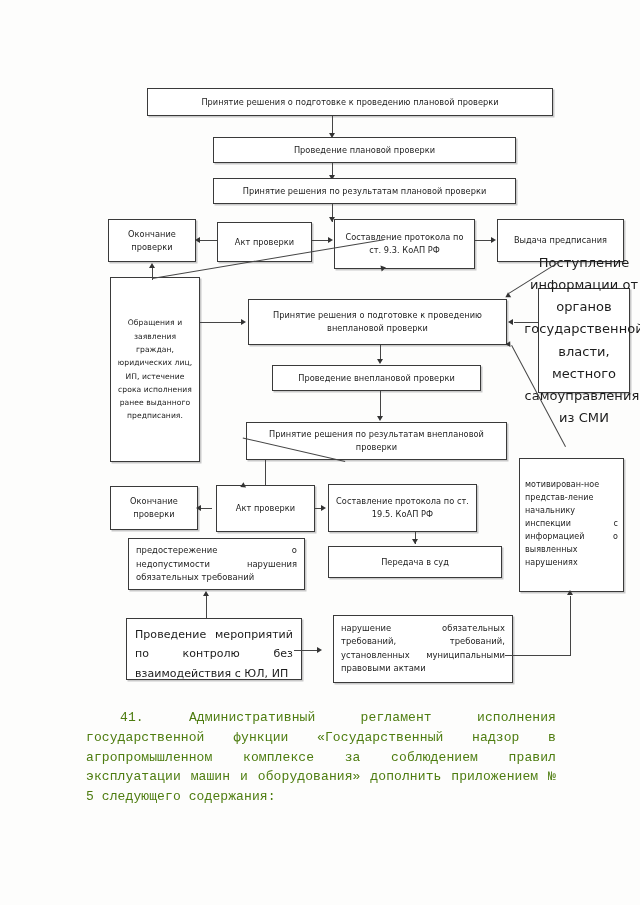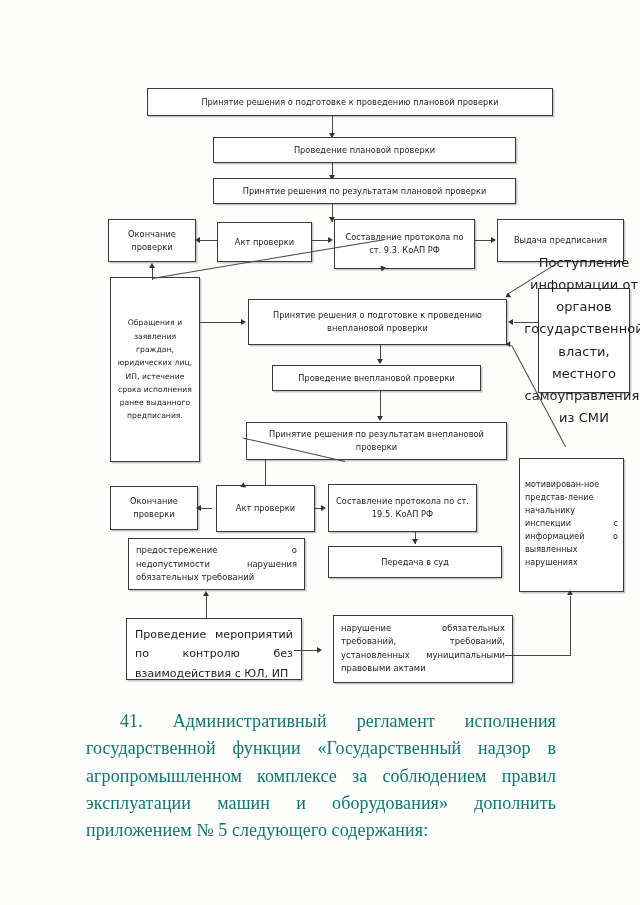--- a/index.html
+++ b/index.html
@@ -51,24 +51,24 @@
   .arw.down{border-left:3.5px solid transparent;border-right:3.5px solid transparent;border-top:5px solid #333;}
   .arw.up{border-left:3.5px solid transparent;border-right:3.5px solid transparent;border-bottom:5px solid #333;}
   .arw.right{border-top:3.5px solid transparent;border-bottom:3.5px solid transparent;border-left:5px solid #333;}
   .arw.left{border-top:3.5px solid transparent;border-bottom:3.5px solid transparent;border-right:5px solid #333;}
   .diag{position:absolute;transform-origin:0 0;height:1px;background:#454545;}
 
   
   #para{
     position:absolute;
     left:86px;top:708px;width:470px;
-    font-family:Liberation Serif, serif;
-    font-size:18px;
+    font-family:Liberation Mono, monospace;
+    font-size:13px;
     line-height:1.52;
-    color:#0f766e;
+    color:#4d7c0f;
     text-align:justify;
     text-indent:34px;
     letter-spacing:.1px;
   }
 </style>
 </head>
 <body>
 
 <div id="page">
 

